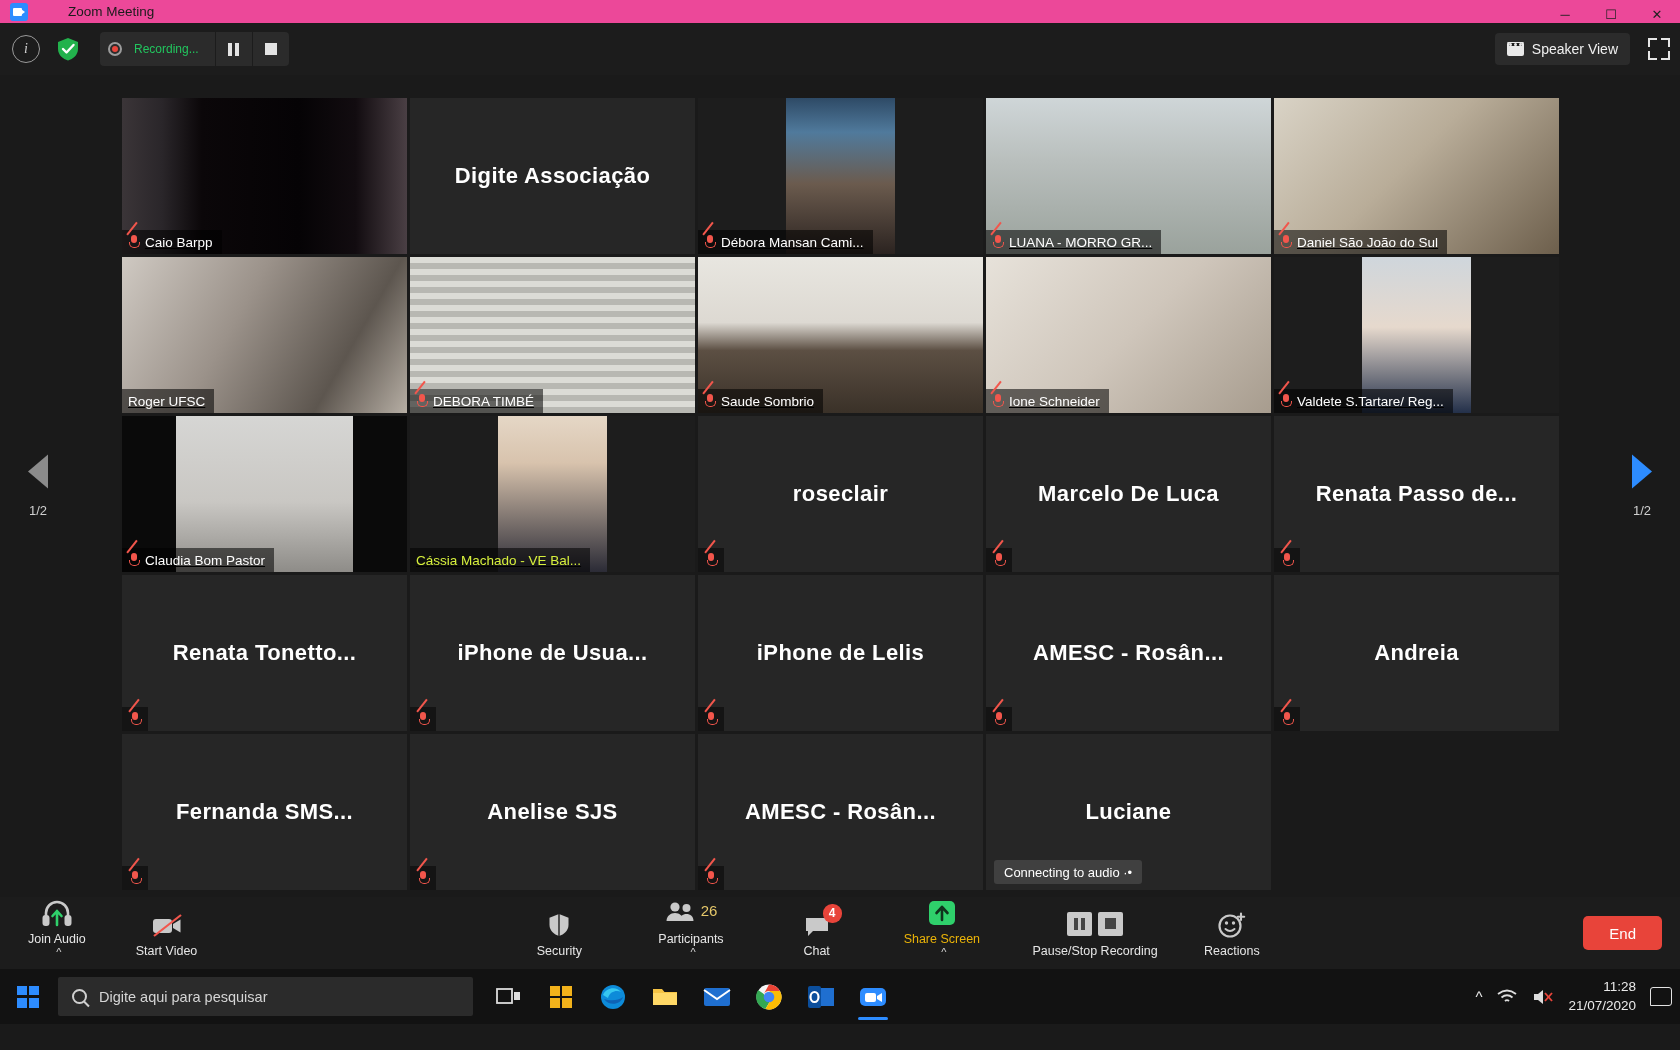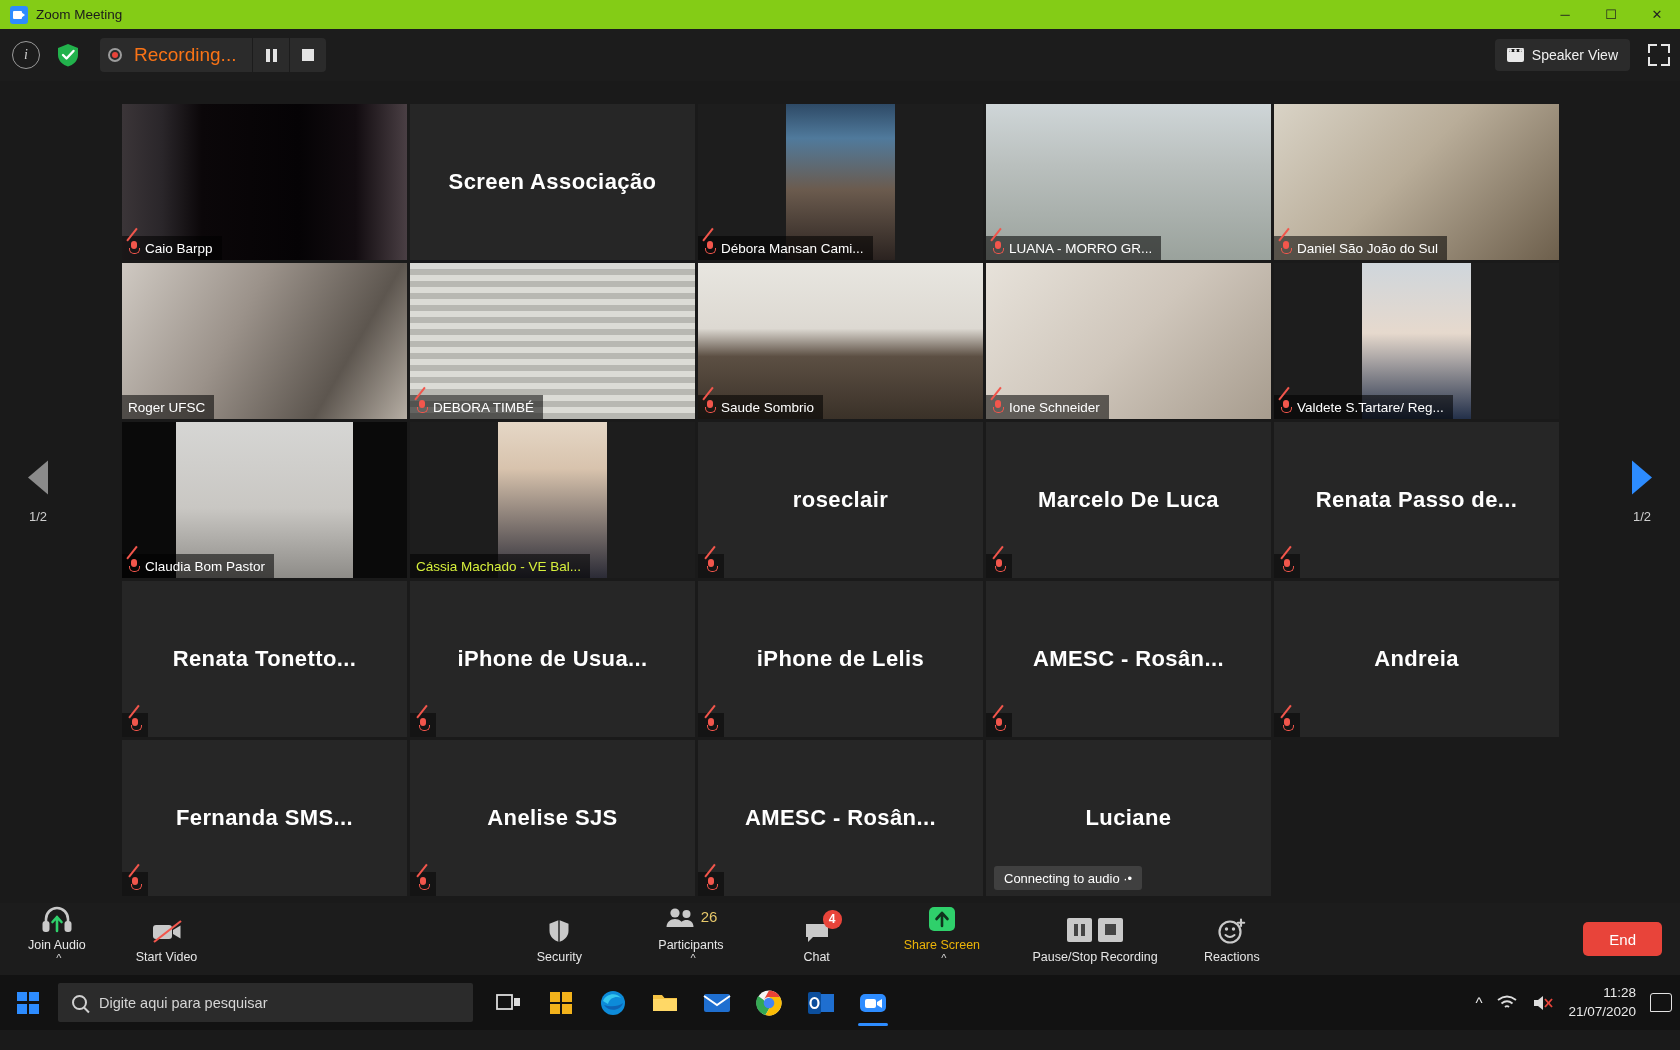--- a/index.html
+++ b/index.html
@@ -1,21 +1,21 @@
 <!DOCTYPE html>
 <html><head>
 <meta charset="utf-8">
 <style>
   * { box-sizing: border-box; margin:0; padding:0; }
   html,body { width:1680px; height:1050px; overflow:hidden; background:#1a1a1a;
     font-family:"Liberation Sans", sans-serif; }
 
   
-  .titlebar { height:29px; background:#84cc16; display:flex; align-items:center;
-    position:relative; }
+  .titlebar { height:23px; background:#ec4899; display:flex; align-items:center;
+    position:relative;gap:32px; }
   .tb-icon { width:18px; height:18px; margin-left:10px; margin-right:8px;
     background:#2d8cff; border-radius:3px; position:relative; }
   .tb-icon::after { content:""; position:absolute; left:3px; top:5px; width:9px; height:8px;
     background:#fff; border-radius:1px; }
   .tb-icon::before { content:""; position:absolute; left:11px; top:6px;
     border-top:3px solid transparent; border-bottom:3px solid transparent;
     border-left:4px solid #fff; }
   .tb-title { font-size:13.5px; color:#1b1b1b; }
   .tb-btns { position:absolute; right:0; top:0; height:29px; display:flex; }
   .tb-btn { width:46px; height:29px; display:flex; align-items:center; justify-content:center;
@@ -29,21 +29,21 @@
     font-family:"Liberation Serif", serif; font-style:italic; }
   .shield { width:28px; height:28px; margin-left:14px; position:relative; }
   .shield svg { display:block; }
   .recbox { margin-left:18px; height:34px; background:#2b2b2b; border-radius:4px;
     display:flex; align-items:center; }
   .rec-dot { width:30px; display:flex; align-items:center; justify-content:center; }
   .rec-dot i { display:block; width:14px; height:14px; border-radius:50%;
     border:2px solid #9c9c9c; position:relative; }
   .rec-dot i::after { content:""; position:absolute; left:2px; top:2px; width:6px; height:6px;
     border-radius:50%; background:#e8443a; }
-  .rec-label { color:#f97316; font-size:19px; padding:0 16px 0 4px; }
+  .rec-label { color:#22c55e; font-size:12px; padding:0 16px 0 4px; }
   .rec-sep { width:1px; height:34px; background:#1c1c1c; }
   .rec-ctl { width:36px; height:34px; display:flex; align-items:center; justify-content:center; }
   .pause-ic { display:flex; gap:3px; }
   .pause-ic span { display:block; width:4px; height:13px; background:#e3e3e3; }
   .stop-ic { width:12px; height:12px; background:#e3e3e3; }
   .topright { position:absolute; right:10px; top:0; height:52px; display:flex; align-items:center; }
   .speakerview { background:#2b2b2b; border-radius:4px; height:32px; display:flex;
     align-items:center; padding:0 12px; gap:8px; color:#f0f0f0; font-size:14px; }
   .sv-ic { width:17px; height:14px; background:#e9e9e9; border-radius:2px; position:relative; }
   .sv-ic::before { content:""; position:absolute; left:0; top:0; width:17px; height:4px;
@@ -62,21 +62,21 @@
   .stage { position:relative; height:822px; background:#1a1a1a; }
   .grid { position:absolute; left:122px; top:23px; width:1437px; height:792px;
     display:grid; grid-template-columns:repeat(5,1fr); grid-template-rows:repeat(5,1fr);
     gap:3px; }
   .tile { position:relative; background:#262626; overflow:hidden; }
   .tile.active { outline:4px solid #d7f03c; outline-offset:-4px; z-index:3; }
   .tile .nm-center { position:absolute; inset:0; display:flex; align-items:center;
     justify-content:center; color:#ffffff; font-size:22px; font-weight:bold;
     letter-spacing:.4px; padding:0 10px; text-align:center; }
   .namebar { position:absolute; left:0; bottom:0; height:24px; background:rgba(0,0,0,.55);
-    display:flex; align-items:center; padding:0 9px 0 6px; gap:6px; max-width:100%; }
+    display:flex; align-items:center; padding:0 9px 0 6px; gap:6px; max-width:100%;text-decoration:underline; }
   .namebar .txt { color:#fff; font-size:13.5px; white-space:nowrap; }
   .namebar.active .txt { color:#d7f03c; }
   .muteonly { position:absolute; left:0; bottom:0; height:24px; width:26px;
     background:rgba(0,0,0,.45); display:flex; align-items:center; justify-content:center; }
   .mic { width:11px; height:15px; position:relative; flex:0 0 auto; }
   .mic::before { content:""; position:absolute; left:2.5px; top:0; width:6px; height:8px;
     background:#f2564c; border-radius:3px; }
   .mic::after { content:""; position:absolute; left:1px; top:7px; width:9px; height:5px;
     border:1.5px solid #f2564c; border-top:none; border-radius:0 0 5px 5px; }
   .mic i { position:absolute; left:-1px; top:-1px; width:16px; height:1.8px; background:#f2564c;
@@ -215,21 +215,21 @@
       <div class="tile">
         <div class="vid" style="background:linear-gradient(90deg,#3b3538 0%,#2a262a 14%,#0b0709 28%,#050305 62%,#120c10 82%,#4a3f44 100%);"></div>
         <div class="namebar">
           <span class="mic">
             <i></i>
           </span>
           <span class="txt">Caio Barpp</span>
         </div>
       </div>
       <div class="tile">
-        <div class="nm-center">Screen Associação</div>
+        <div class="nm-center">Digite Associação</div>
       </div>
       <div class="tile">
         <div class="vid" style="background:#1d1d1d;"></div>
         <div class="vfill" style="left:31%;width:38%;background:linear-gradient(180deg,#2e4a66 0%,#507a9c 22%,#6b5b4e 55%,#2b2320 100%);"></div>
         <div class="namebar">
           <span class="mic">
             <i></i>
           </span>
           <span class="txt">Débora Mansan Cami...</span>
         </div>

